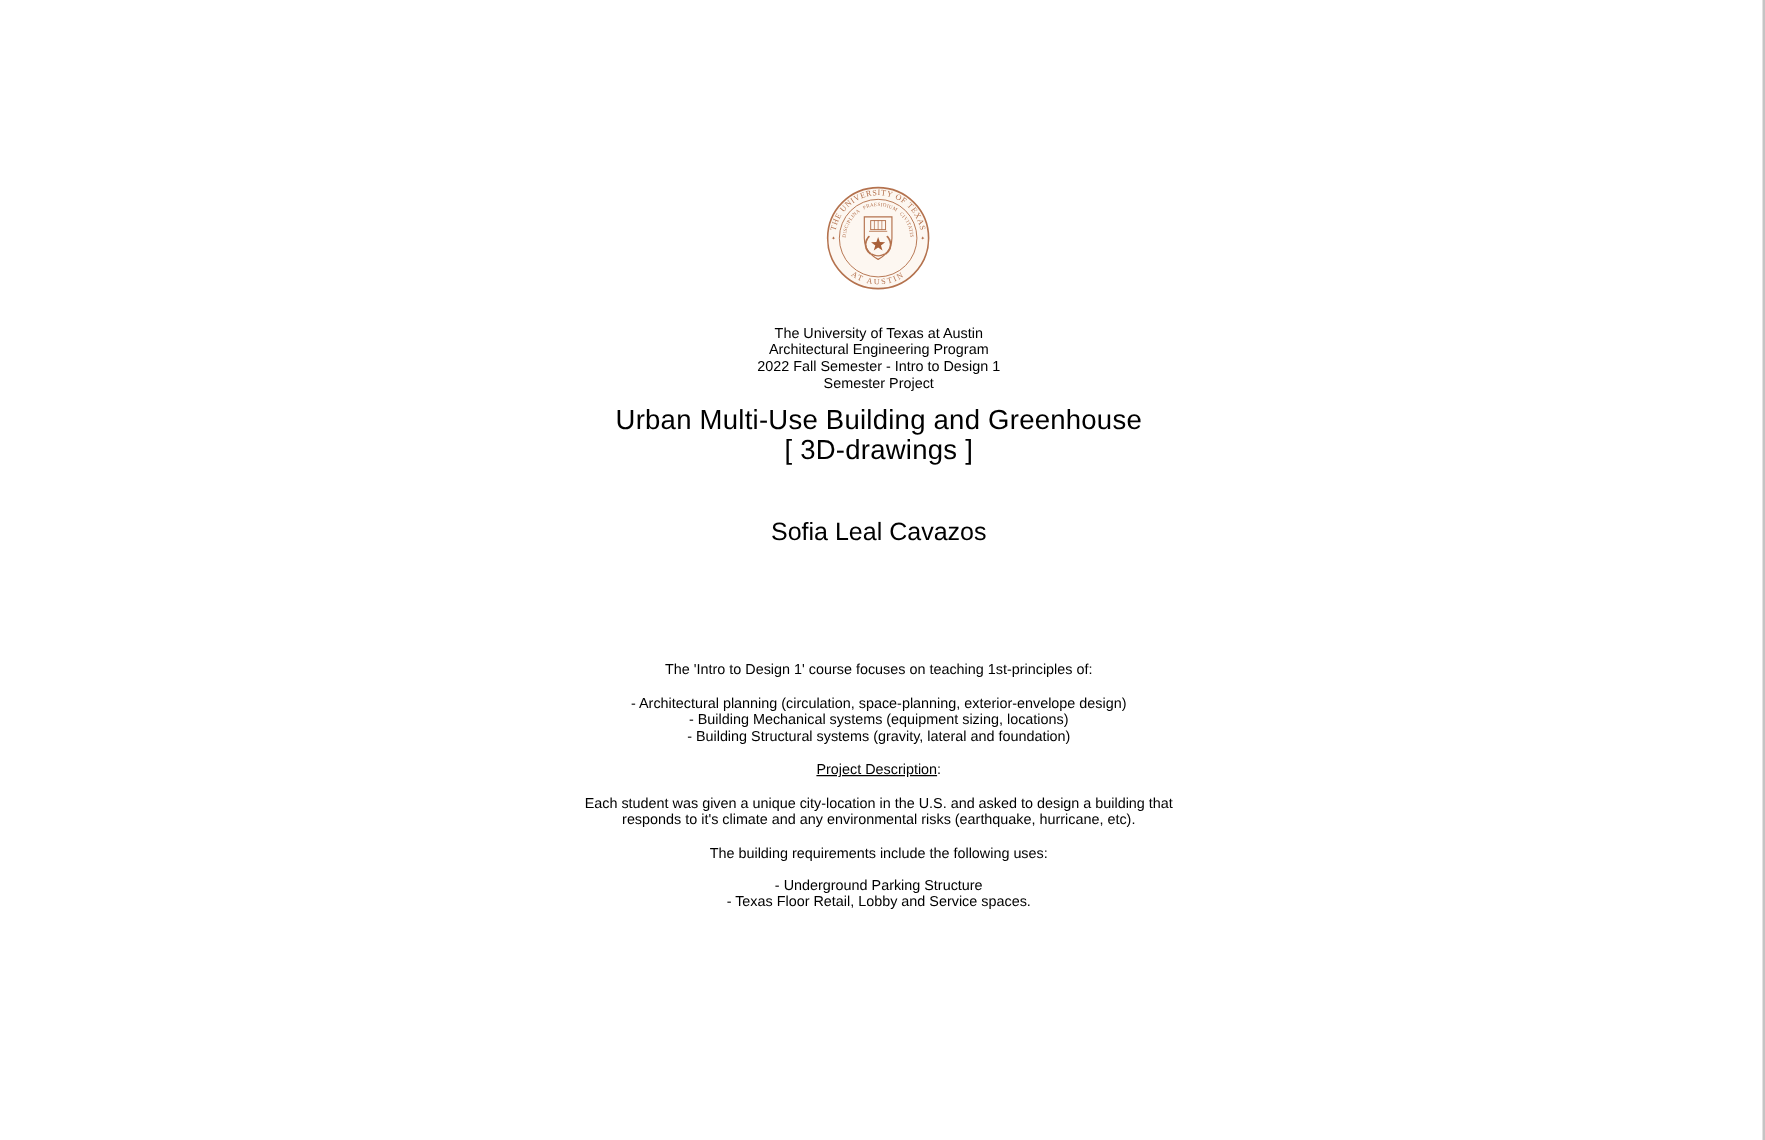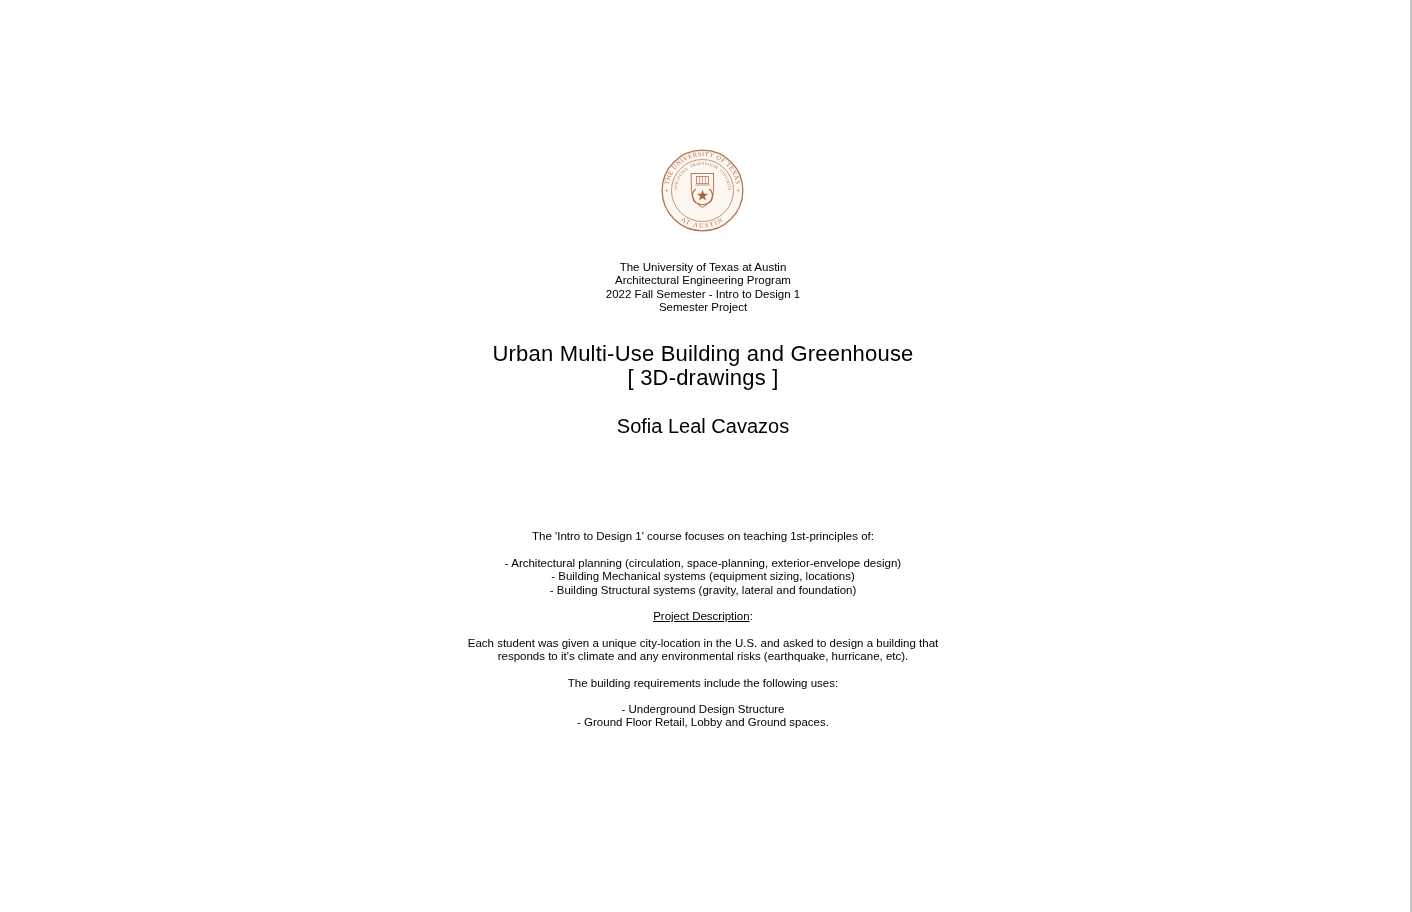--- a/index.html
+++ b/index.html
@@ -39,21 +39,21 @@
     margin-left: -46px;
     width: 85px;
     height: 85px;
   }
   .doc-header {
     top: 261px;
     font-size: 11.5px;
     line-height: 13.4px;
   }
   .doc-title {
-    top: 342px;
+    top: 324px;
     font-size: 22px;
     line-height: 24px;
     letter-spacing: 0.2px;
   }
   .author {
     top: 415px;
     font-size: 20px;
     line-height: 22px;
   }
   .body-text {
@@ -145,19 +145,19 @@
   </div>
 
   <div class="centered-block body-text req-intro">The building requirements include the following uses:</div>
 
   <div class="centered-block body-text project-desc">
     <div>Each student was given a unique city-location in the U.S. and asked to design a building that</div>
     <div>responds to it's climate and any environmental risks (earthquake, hurricane, etc).</div>
   </div>
 
   <div class="centered-block body-text req-bullets">
-    <div>- Underground Design Structure</div>
-    <div>- Ground Floor Retail, Lobby and Ground spaces.</div>
+    <div>- Underground Parking Structure</div>
+    <div>- Texas Floor Retail, Lobby and Service spaces.</div>
   </div>
 
   <div class="right-edge"></div>
 
 </div>
 
 </body></html>

